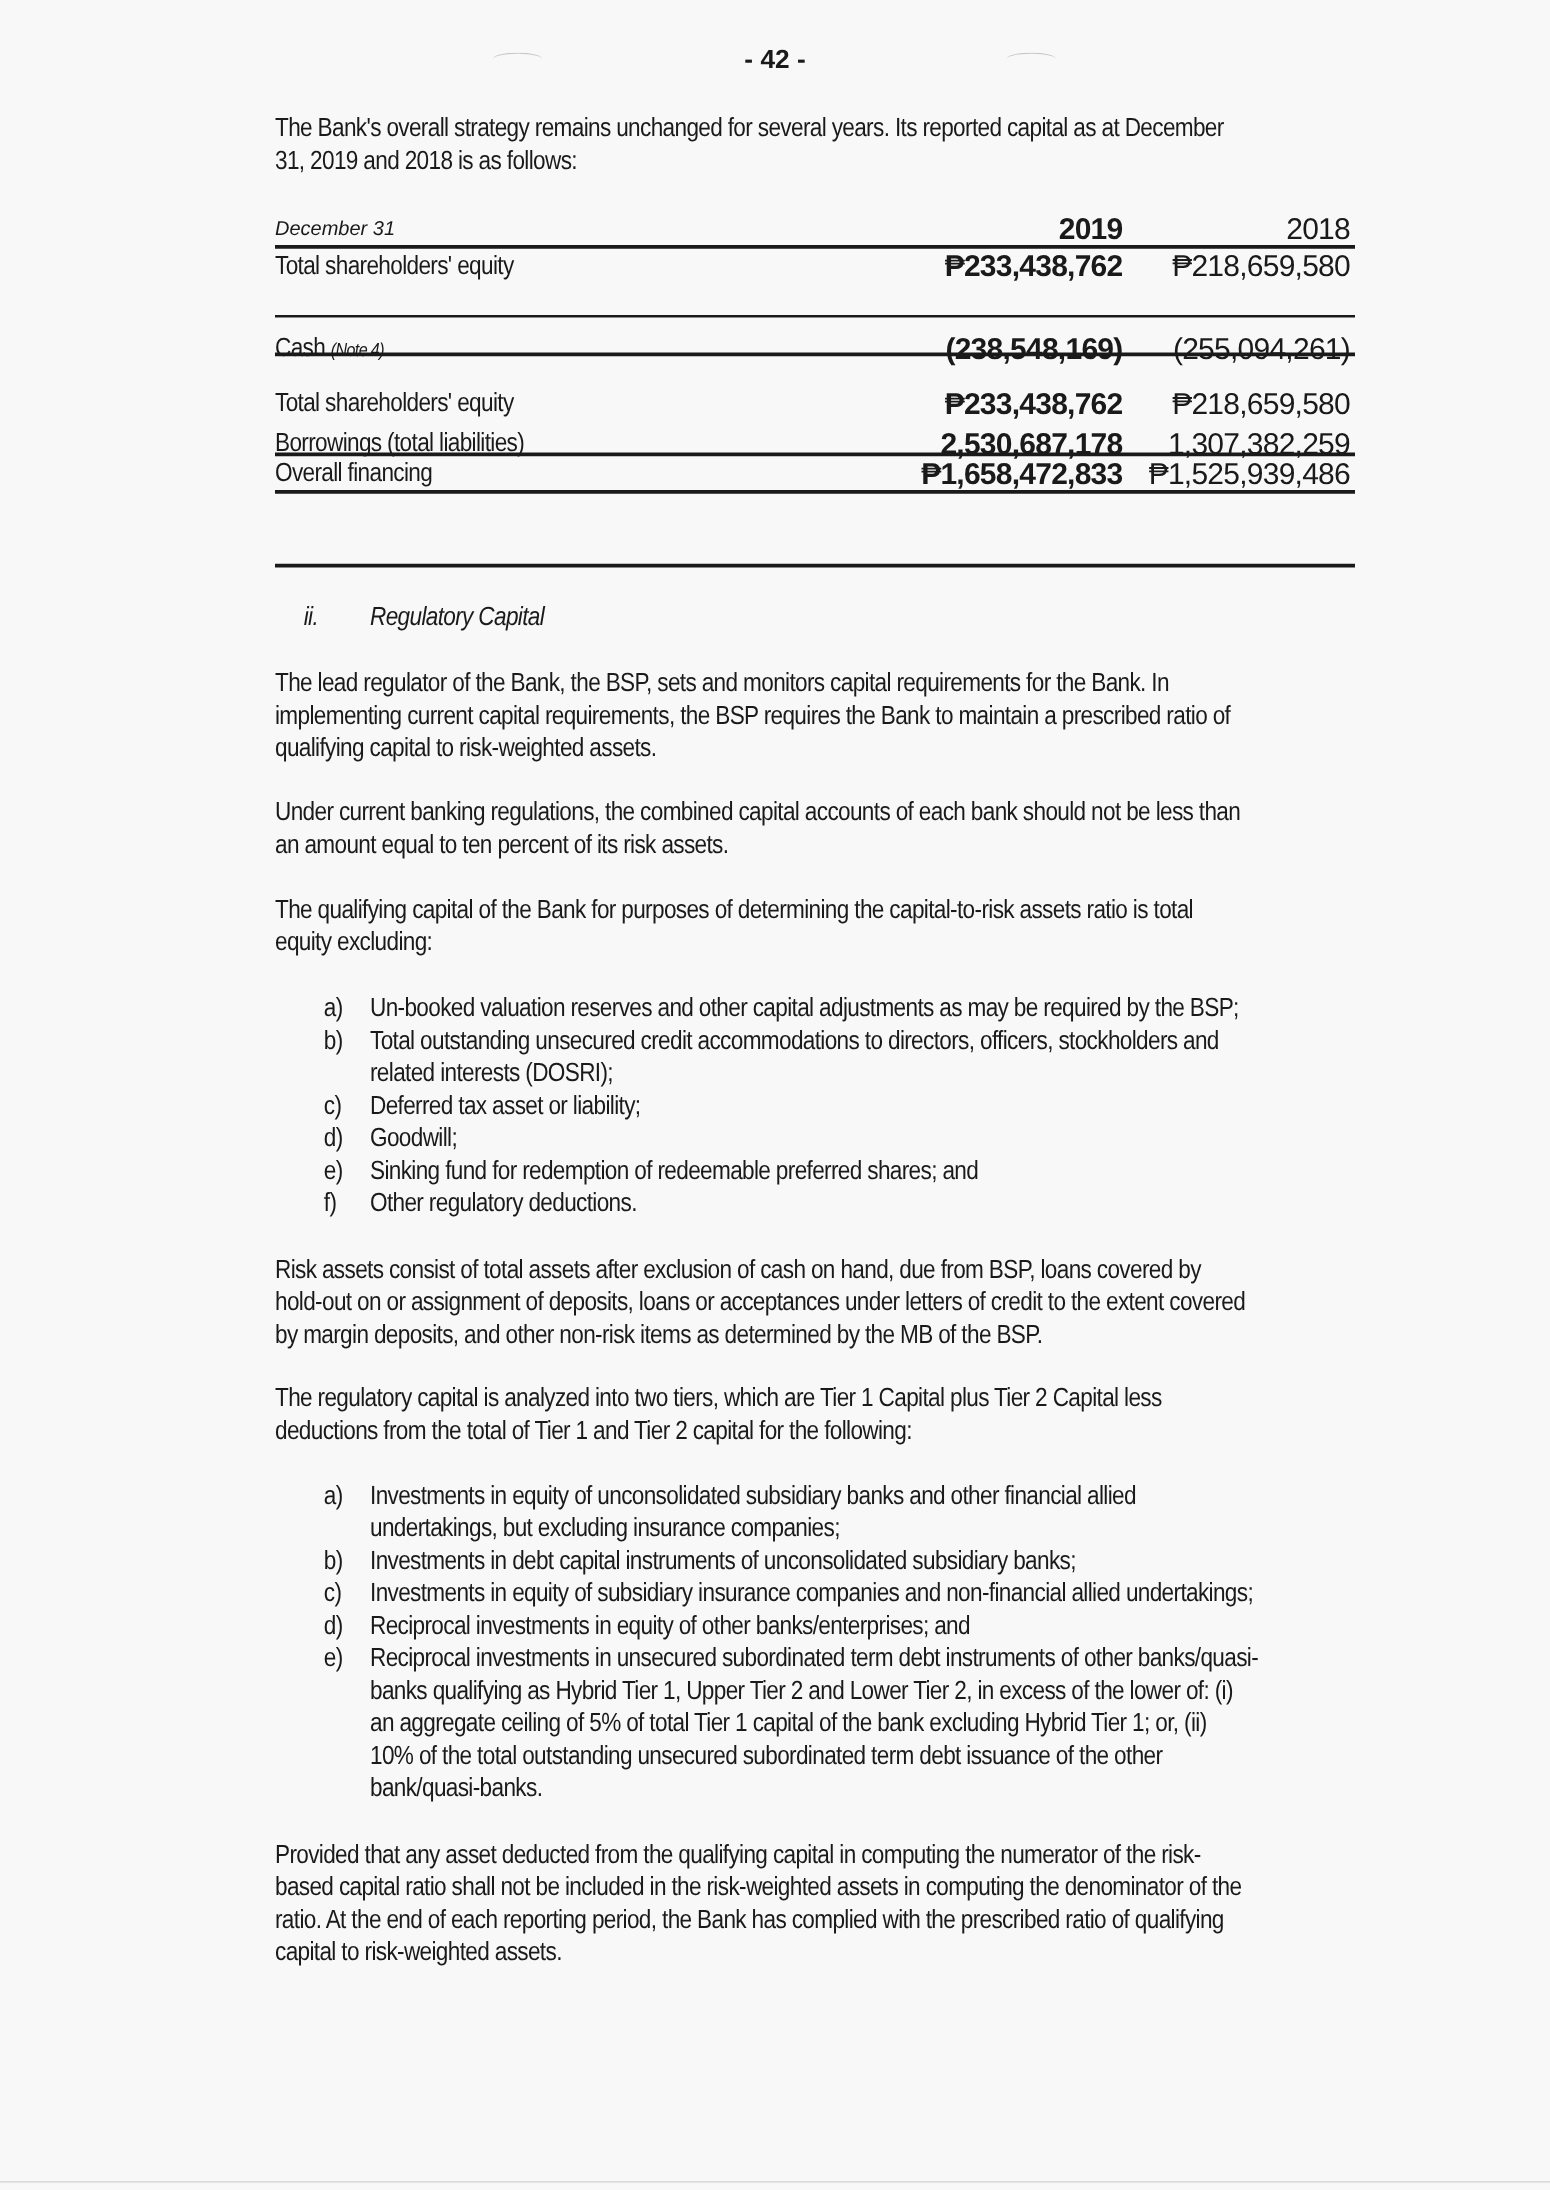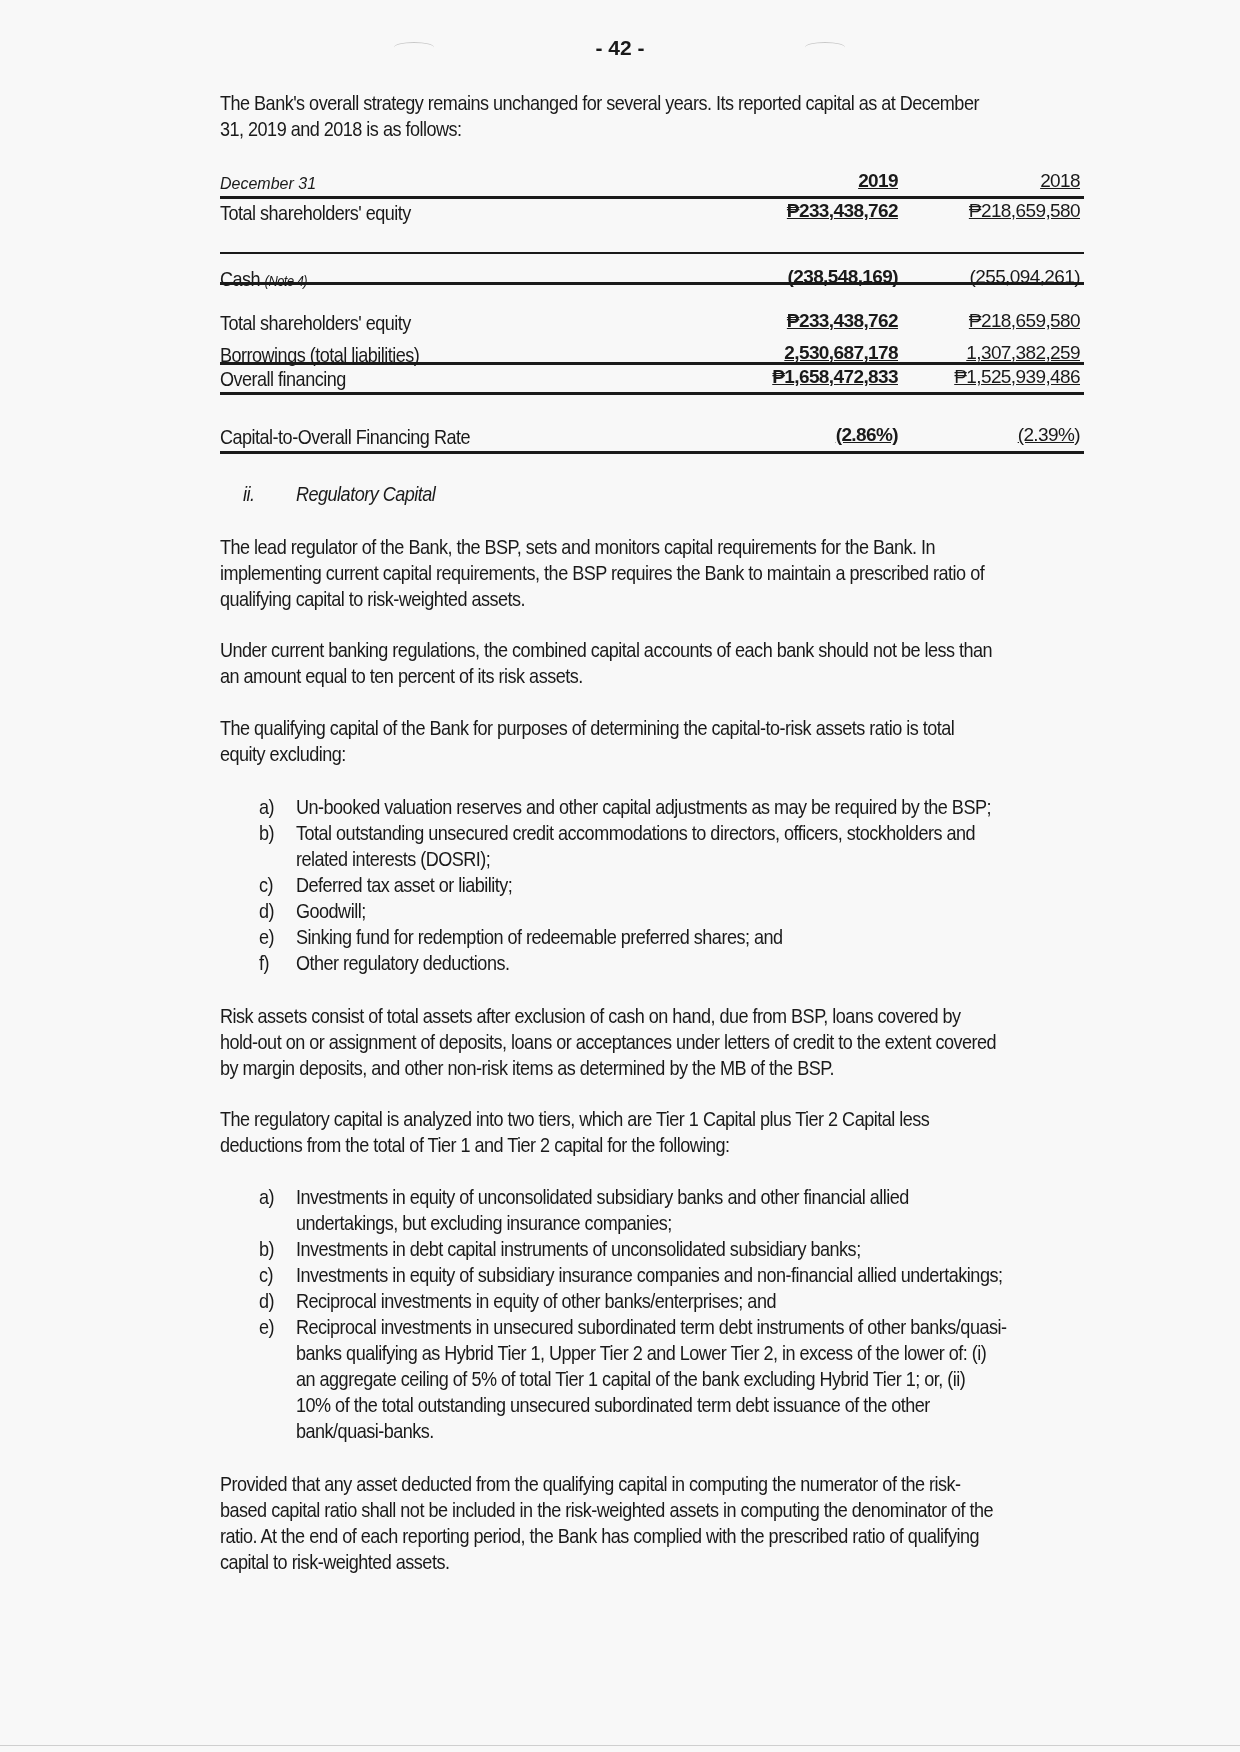--- a/index.html
+++ b/index.html
@@ -25,21 +25,21 @@
     text-align: center; font-size: 21px; font-weight: bold;
   }
   .smudge { width: 40px; height: 10px; border-top: 1.5px solid #c8c8c8; border-radius: 50% 50% 0 0; }
   .scanline { left: 0; width: 1240px; top: 1745px; height: 1px; background: #cfcfcf; }
 
   
   .tbl { left: 220px; width: 864px; }
   .trow { position: absolute; left: 0; width: 864px; height: 26px; }
   .tlabel { position: absolute; left: 0; top: 0; }
   .tval { position: absolute; top: 0; text-align: right; white-space: nowrap;
-          font-size: 19px; letter-spacing: -0.6px; text-decoration: underline; }
+          font-size: 24px; letter-spacing: -0.6px; }
   .v2019 { right: 186px; font-weight: bold; }
   .v2018 { right: 4px; }
   .hline { position: absolute; left: 0; width: 864px; background: #1a1a1a; }
   .thin { height: 1.5px; }
   .thick { height: 3px; }
   .hdr-label { font-style: italic; font-size: 16px; }
   .note { font-style: italic; font-size: 15px; }
 
   .para { left: 220px; }
   .list-letter { position: absolute; left: 259px; }
@@ -89,25 +89,20 @@
     <span class="tval v2018">1,307,382,259</span>
   </div>
   <div class="hline thick" style="top:192px;"></div>
   <div class="trow" style="top:196px;">
     <span class="tlabel narrow">Overall financing</span>
     <span class="tval v2019">₱1,658,472,833</span>
     <span class="tval v2018">₱1,525,939,486</span>
   </div>
   <div class="hline thick" style="top:222px;"></div>
 
-  <div class="trow" style="top:254px;">
-    <span class="tlabel narrow">Capital-to-Overall Financing Rate</span>
-    <span class="tval v2019">(2.86%)</span>
-    <span class="tval v2018">(2.39%)</span>
-  </div>
   <div class="hline thick" style="top:281px;"></div>
 </div>
 
 <div class="abs narrow" style="left:243px;top:481px;font-style:italic;">ii.</div>
 <div class="abs narrow" style="left:296px;top:481px;font-style:italic;">Regulatory Capital</div>
 
 <div class="abs para narrow" style="top:534px;">The lead regulator of the Bank, the BSP, sets and monitors capital requirements for the Bank. In</div>
 <div class="abs para narrow" style="top:560px;">implementing current capital requirements, the BSP requires the Bank to maintain a prescribed ratio of</div>
 <div class="abs para narrow" style="top:586px;">qualifying capital to risk-weighted assets.</div>
 

